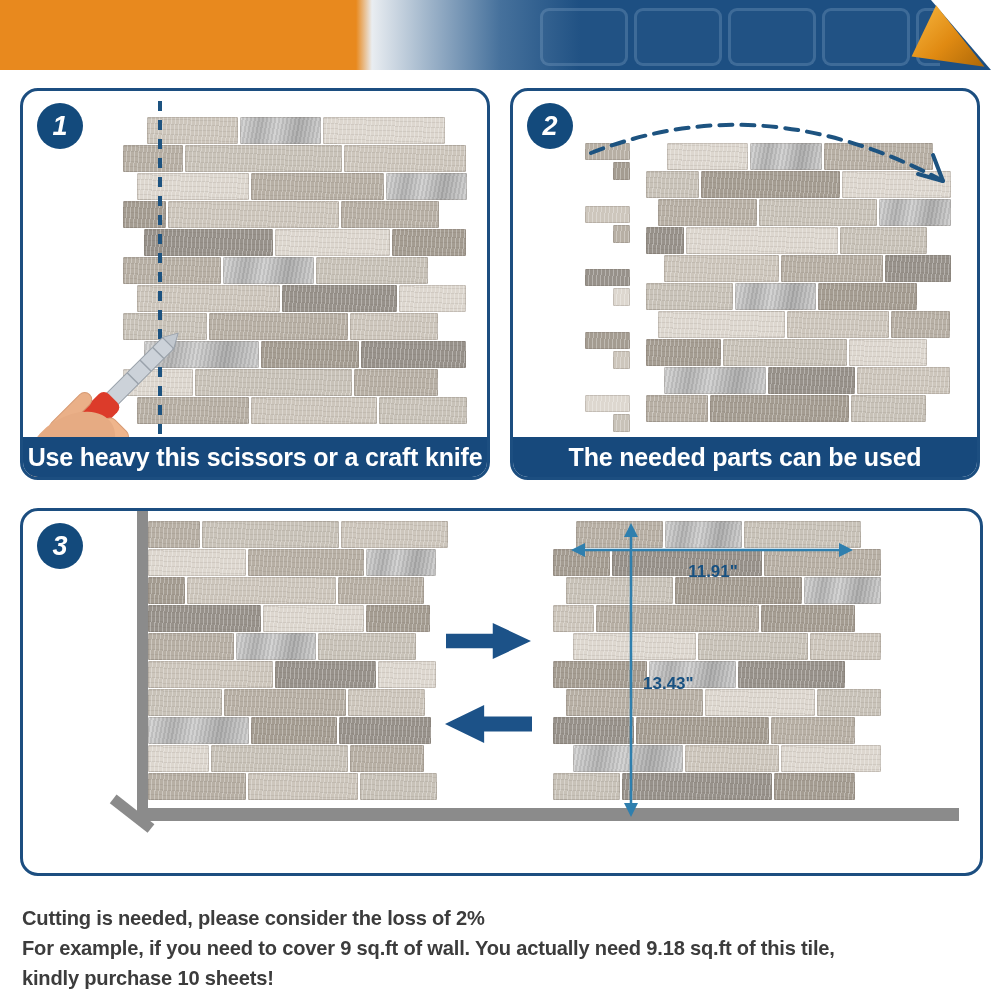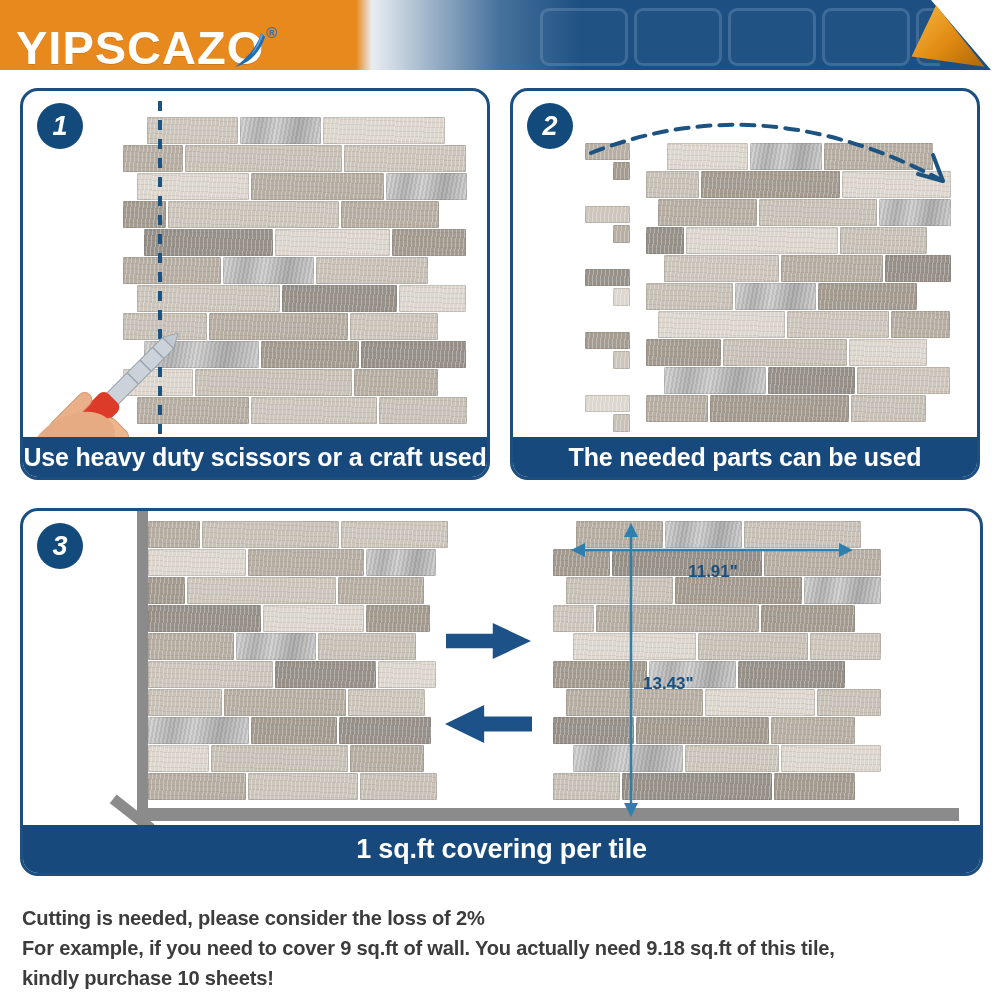--- a/index.html
+++ b/index.html
@@ -88,26 +88,20 @@
 <div class="page">
 
   <div class="banner">
     <div class="bricks" id="bricks">
         <div class="brick" style="left: 0px; top: 8px;"></div>
         <div class="brick" style="left: 94px; top: 8px;"></div>
         <div class="brick" style="left: 188px; top: 8px;"></div>
         <div class="brick" style="left: 282px; top: 8px;"></div>
         <div class="brick" style="left: 376px; top: 8px;"></div>
       </div>
-    <div class="logo">
-      <span class="logo-text">YIPSCAZ</span><span class="logo-text logo-o"><span>O</span><svg class="logo-sail" viewBox="0 0 36 40">
-            <path d="M31,1 C27,14 17,27 3,37 C19,33 30,21 35,5 Z" fill="#1f6cb3"></path>
-            <path d="M31,1 C29,9 25,17 20,24 C26,19 30,11 33,3 Z" fill="#5ea0d8"></path>
-          </svg></span><span class="reg">®</span>
-    </div>
     <div class="curl-white"></div>
     <div class="curl-gold"></div>
   </div>
 
   <section class="panel panel1">
     <div class="badge">
         <span>1</span>
       </div>
     <div class="tile" id="tile-p1" style="left:100px;top:26px;">
         <div class="trow" style="height: 27px; margin-left: 24px;">
@@ -178,21 +172,21 @@
         <rect x="-8" y="95" width="12" height="26" rx="3" fill="#3a3a3a"></rect>
         <rect x="16" y="99" width="46" height="6" rx="3" fill="#b92d1f"></rect>
         <rect x="16" y="110" width="46" height="6" rx="3" fill="#b92d1f"></rect>
         <rect x="26" y="118" width="16" height="30" rx="7" fill="#efb58c" stroke="#d79a73" stroke-width="1"></rect>
         <rect x="44" y="118" width="16" height="34" rx="7" fill="#eab088" stroke="#d79a73" stroke-width="1"></rect>
         <rect x="62" y="118" width="16" height="30" rx="7" fill="#efb58c" stroke="#d79a73" stroke-width="1"></rect>
         <rect x="24" y="82" width="54" height="14" rx="7" fill="#eab088" stroke="#d79a73" stroke-width="1"></rect>
       </g>
       <ellipse cx="48" cy="158" rx="48" ry="32" fill="#e6ab83" transform="rotate(-32 48 158)"></ellipse>
     </svg>
-    <div class="caption cap-sm">Use heavy duty scissors or a craft used</div>
+    <div class="caption cap-sm">Use heavy this scissors or a craft knife</div>
   </section>
 
   <section class="panel panel2">
     <div class="badge">
         <span>2</span>
       </div>
     <div id="frags">
         <div class="frag" style="left: 72px; top: 52px; width: 46px; height: 38px;">
           <div class="bar" style="background-color: rgb(183, 175, 164);"></div>
           <div class="sq" style="background-color: rgb(164, 156, 145);"></div>
@@ -389,21 +383,20 @@
     <svg class="dim-svg" viewBox="0 0 957 362">
       <line x1="560" y1="39" x2="818" y2="39" stroke="#2f7fae" stroke-width="2.5"></line>
       <polygon points="548,39 562,32 562,46" fill="#2f7fae"></polygon>
       <polygon points="830,39 816,32 816,46" fill="#2f7fae"></polygon>
       <text class="dim-label" x="690" y="66" text-anchor="middle">11.91"</text>
       <line x1="608" y1="24" x2="608" y2="294" stroke="#2f7fae" stroke-width="2.5"></line>
       <polygon points="608,12 601,26 615,26" fill="#2f7fae"></polygon>
       <polygon points="608,306 601,292 615,292" fill="#2f7fae"></polygon>
       <text class="dim-label" x="620" y="178" text-anchor="start">13.43"</text>
     </svg>
-    <div class="caption cap-lg">1 sq.ft covering per tile</div>
   </section>
 
   <div class="note">
     <div>Cutting is needed, please consider the loss of 2%</div>
     <div>For example, if you need to cover 9 sq.ft of wall. You actually need 9.18 sq.ft of this tile,</div>
     <div>kindly purchase 10 sheets!</div>
   </div>
 
 </div>
 

